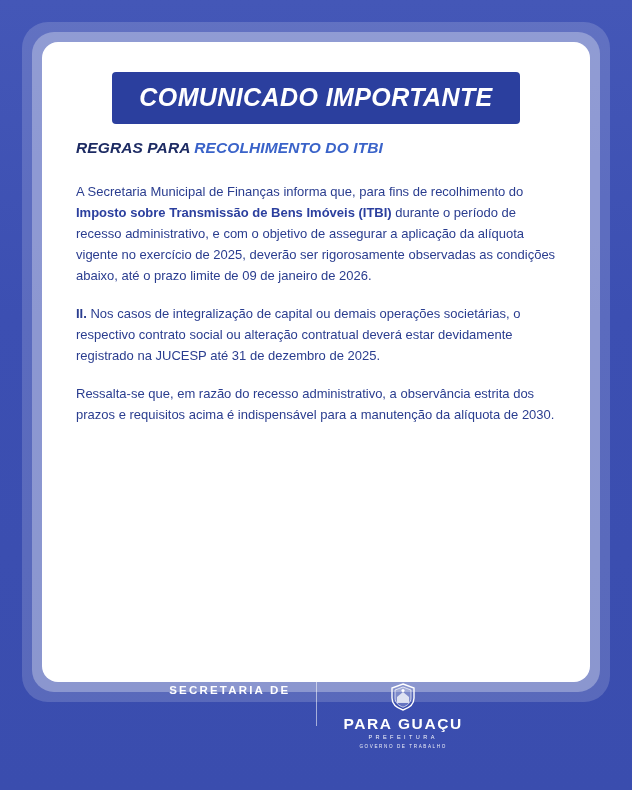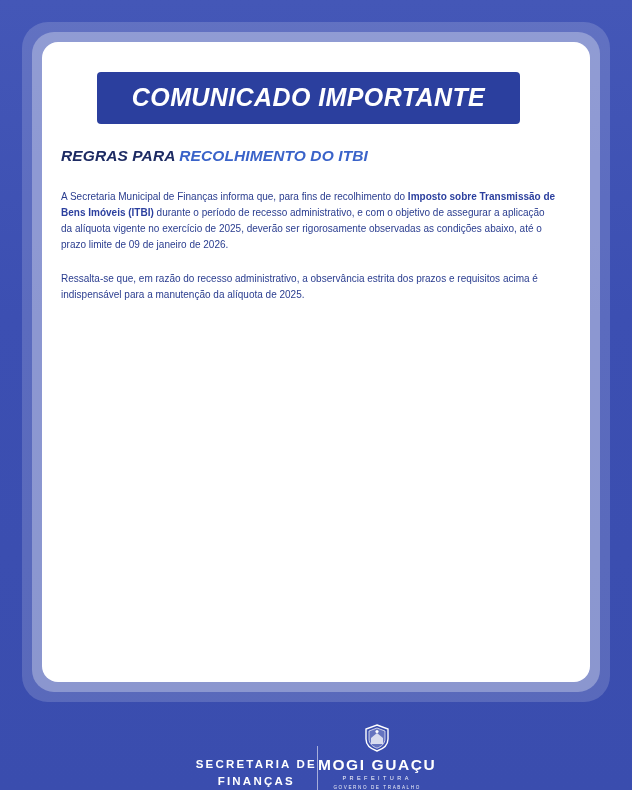--- a/index.html
+++ b/index.html
@@ -44,65 +44,66 @@
     position: absolute;
     left: 42px;
     top: 42px;
     right: 42px;
     bottom: 108px;
     border-radius: 16px;
     background: #ffffff;
     overflow: hidden;
   }
   .card-inner {
-    padding: 30px 34px 20px 19px;
+    padding: 30px 34px 20px 34px;
   }
   .banner {
     background: #2b3f9e;
     color: #ffffff;
     text-align: center;
     border-radius: 4px;
     padding: 11px 10px 12px 10px;
     margin: 0 36px 0 36px;
     font-size: 25px;
     font-weight: bold;
     letter-spacing: 0.4px;
     font-style: italic;
   }
   .subtitle {
-    margin-top: 22px;
+    margin-top: 14px;
     font-size: 15.5px;
     font-weight: bold;
     font-style: italic;
     color: #1d2b63;
     line-height: 1.35;
     letter-spacing: 0.1px;
   }
   .subtitle .hl { color: #3a63c9; }
   .body-text {
     margin-top: 22px;
     color: #2a3d8f;
-    font-size: 10px;
+    font-size: 13px;
     line-height: 1.62;
   }
   .para { margin: 0 0 17px 0; }
   .para:last-child { margin-bottom: 0; }
   .para b { font-weight: bold; }
   .para .accent { color: #2b3f9e; font-weight: bold; }
 
   
   .footer {
     position: absolute;
     left: 0;
     right: 0;
     bottom: 0;
     height: 108px;
     display: flex;
-    align-items: flex-end;
+    align-items: flex-start;
     justify-content: center;
+    gap: 26px;
     color: #ffffff;
     margin-top: 27px;
   }
   .footer-sep {
     width: 1px;
     height: 44px;
     background: rgba(255,255,255,0.55);
   }
   .sec-label {
     text-align: center;
@@ -151,42 +152,42 @@
       <div class="subtitle">
         <div><span>REGRAS PARA </span><span class="hl">RECOLHIMENTO DO ITBI</span></div>
       </div>
 
       <div class="body-text">
 
         <p class="para"><span>A Secretaria Municipal de Finanças informa que, para fins de recolhimento do </span><span class="accent">Imposto sobre Transmissão de Bens Imóveis (ITBI)</span><span> durante o período de recesso administrativo, e com o objetivo de assegurar a aplicação da alíquota vigente no exercício de 2025, deverão ser rigorosamente observadas as condições abaixo, até o prazo limite de 09 de janeiro de 2026.</span></p>
 
 
 
+        <p class="para"><b>II.</b><span> Nos casos de integralização de capital ou demais operações societárias, o respectivo contrato social ou alteração contratual deverá estar devidamente registrado na JUCESP até 31 de dezembro de 2025.</span></p>
 
 
-        <p class="para">Ressalta-se que, em razão do recesso administrativo, a observância estrita dos prazos e requisitos acima é indispensável para a manutenção da alíquota de 2025.</p>
+        <p class="para">Ressalta-se que, em razão do recesso administrativo, a observância estrita dos prazos e requisitos acima é indispensável para a manutenção da alíquota de 2030.</p>
 
       </div>
     </div>
   </div>
 
   <div class="footer">
     <div class="sec-label">
       <div>SECRETARIA DE</div>
-      <div>FINANÇAS</div>
     </div>
 
     <div class="footer-sep"></div>
 
     <div class="brand">
       <svg class="crest" width="30" height="30" viewBox="0 0 30 30">
         <path d="M15 2 L26 6 L26 16 C26 22 21 26 15 28 C9 26 4 22 4 16 L4 6 Z" fill="none" stroke="#ffffff" stroke-width="1.4"></path>
         <path d="M15 5 L23 8 L23 16 C23 20.5 19.5 23.6 15 25.2 C10.5 23.6 7 20.5 7 16 L7 8 Z" fill="rgba(255,255,255,0.22)" stroke="#ffffff" stroke-width="0.7"></path>
         <path d="M9 15 L15 10 L21 15 L21 21 L9 21 Z" fill="#ffffff" opacity="0.75"></path>
         <circle cx="15" cy="8.5" r="1.6" fill="#ffffff"></circle>
       </svg>
-      <div class="brand-name">MOGI GUAÇU</div>
+      <div class="brand-name">PARA GUAÇU</div>
       <div class="brand-sub">PREFEITURA</div>
       <div class="brand-sub2">GOVERNO DE TRABALHO</div>
     </div>
   </div>
 
 </div>
 
 </body></html>

